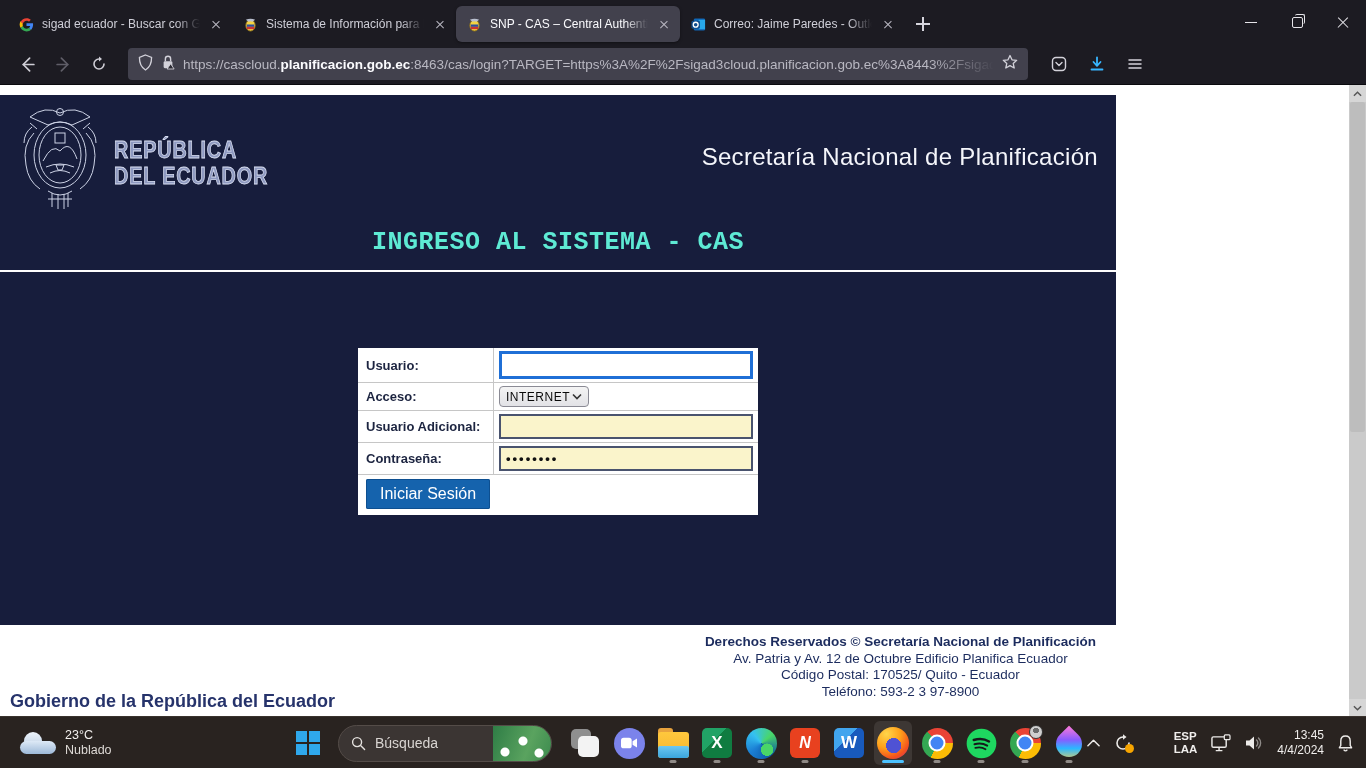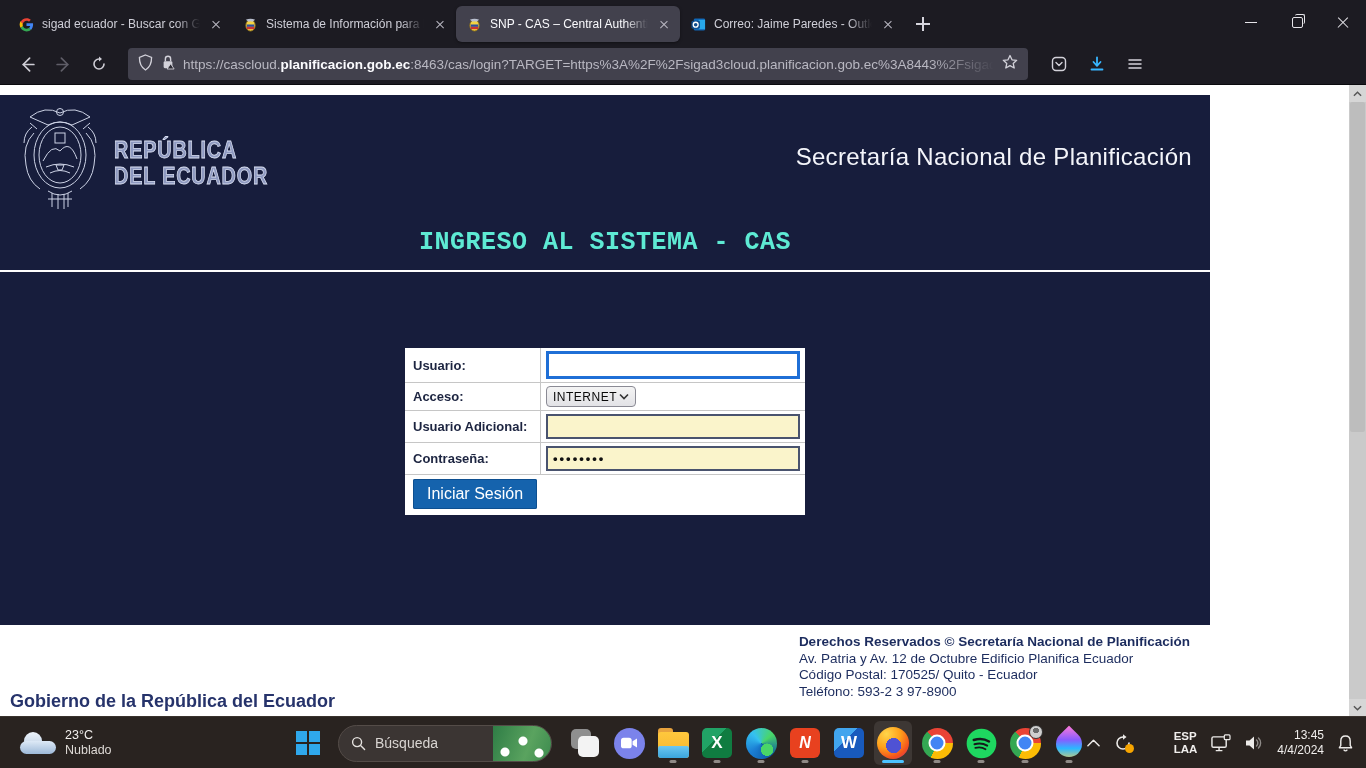--- a/index.html
+++ b/index.html
@@ -34,21 +34,21 @@
   .navico { width:30px; height:30px; display:flex; align-items:center; justify-content:center; border-radius:4px; flex:none; }
   .urlbar { flex:1; max-width:900px; height:32px; margin-left:8px; background:#42414d; border-radius:4px;
             display:flex; align-items:center; padding:0 10px; gap:8px; }
   .urltext { flex:1; font-size:13.5px; color:#b9b8c2; white-space:nowrap; overflow:hidden;
              -webkit-mask-image:linear-gradient(90deg,#000 92%,transparent); mask-image:linear-gradient(90deg,#000 92%,transparent); }
   .urltext b { color:#fbfbfe; font-weight:700; }
   .nav-right { display:flex; gap:8px; margin-left:10px; }
 
   
   .viewport { position:absolute; top:85px; left:0; width:1366px; height:631px; background:#fff; }
-  .pagecontent { position:absolute; top:0; left:0; width:1210px; height:631px; overflow:hidden; }
+  .pagecontent { position:absolute; top:0; left:0; width:1116px; height:631px; overflow:hidden; }
   .whitestrip { height:10px; background:#fff; }
   .navyblock { height:530px; background:#171d3c; position:relative; }
   .hdr { position:relative; height:120px; }
   .coat { position:absolute; left:10px; top:8px; }
   .logotxt { position:absolute; left:114px; top:42px; font-weight:700; font-size:23px; line-height:26px;
              letter-spacing:1px; color:#8e99c0; -webkit-text-stroke:0.8px #d7ddf0; transform:scaleX(.86); transform-origin:left; }
   .orgname { position:absolute; right:18px; top:48px; color:#f4f5fa; font-size:24px; font-weight:500; letter-spacing:.3px; }
   .pagetitle { position:absolute; top:120px; left:0; right:0; height:55px; text-align:center; }
   .pagetitle h1 { color:#5eead4; font-size:25px; font-weight:800; letter-spacing:.5px; padding-top:13px;font-family:Liberation Mono, monospace; }
   .sepline { position:absolute; top:175px; left:0; right:0; height:2px; background:#fdfdfd; }
@@ -65,21 +65,21 @@
   .inp { width:100%; height:26px; font-family:"Liberation Sans",sans-serif; font-size:13px; padding:0 5px; outline:none; }
   .inp.focus { border:3px solid #1f6fd6; background:#fff; height:28px; }
   .inp.yellow { border:2px solid #49536e; background:#faf4cb; height:25px; }
   .inp.pwd { font-weight:700; letter-spacing:2px; font-size:13px; color:#111; }
   .btnrow { padding:4px 0 6px 8px; }
   .loginbtn { background:#1563ad; color:#fff; border:none; font-family:"Liberation Sans",sans-serif; font-size:16px;
               padding:6px 14px; border-radius:2px; box-shadow:inset 0 0 0 1px #0d4f90; }
 
   
   .footer { height:91px; background:#fff; position:relative; }
-  .rights { position:absolute; top:9px; right:20px; text-align:left; font-size:13.5px; line-height:16.5px; color:#1c2c5e; }
+  .rights { position:absolute; top:9px; right:20px; text-align:center; font-size:13.5px; line-height:16.5px; color:#1c2c5e; }
   .rights .r1 { font-weight:700; }
   .gob { position:absolute; left:10px; bottom:4px; font-size:18px; font-weight:700; color:#26336b; }
 
   
   .scrollbar { position:absolute; top:0; right:0; width:17px; height:631px; background:#cacaca; }
   .sb-arrow { position:absolute; left:0; width:17px; height:17px; background:#d6d6d6; display:flex; align-items:center; justify-content:center; }
   .sb-arrow.up { top:0; } .sb-arrow.down { bottom:0; }
   .sb-thumb { position:absolute; left:1px; top:17px; width:15px; height:330px; background:#bdbdbd; border-radius:2px; }
 
   

